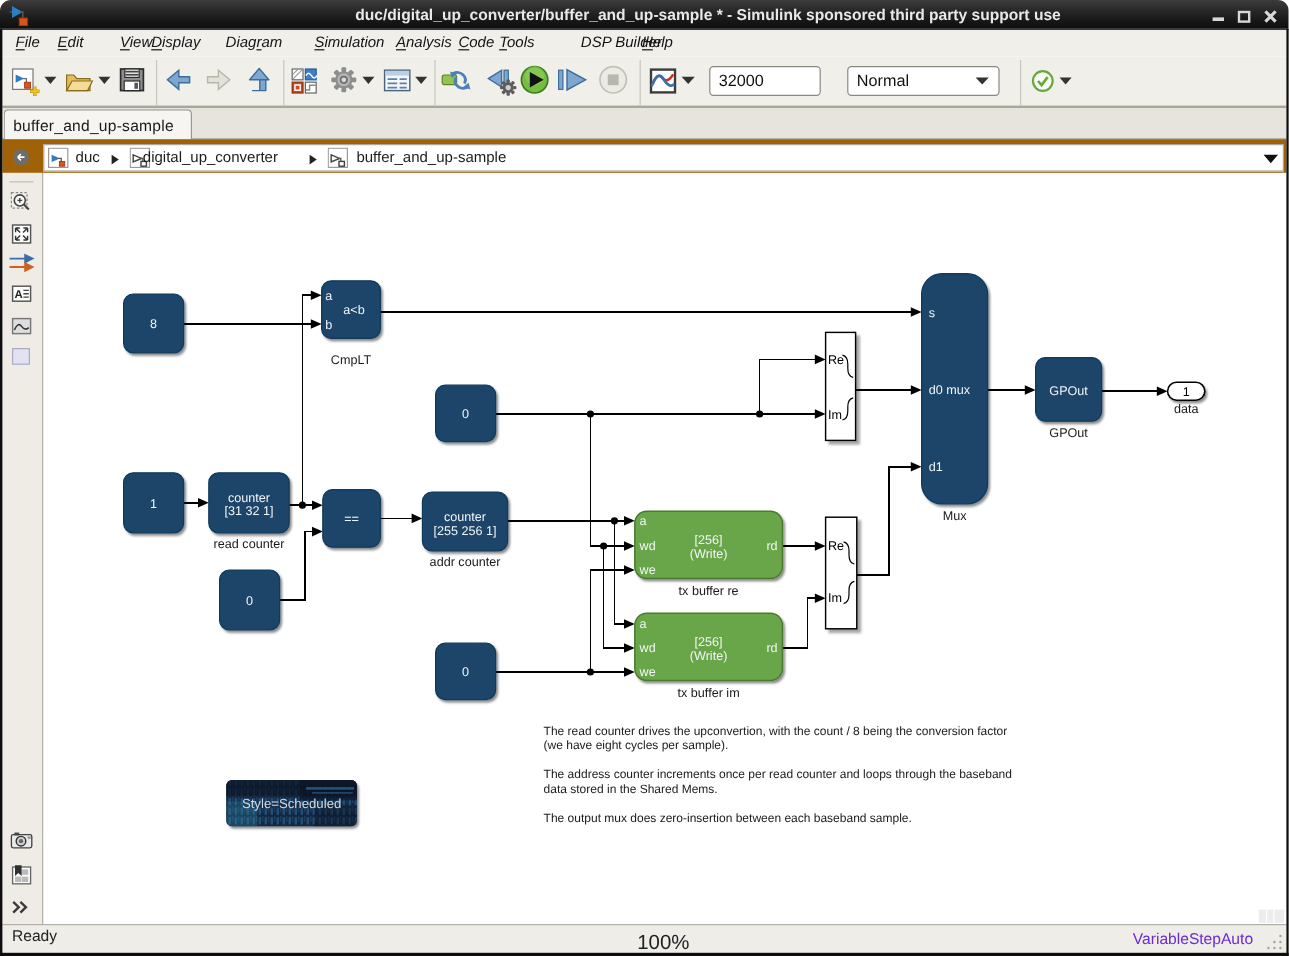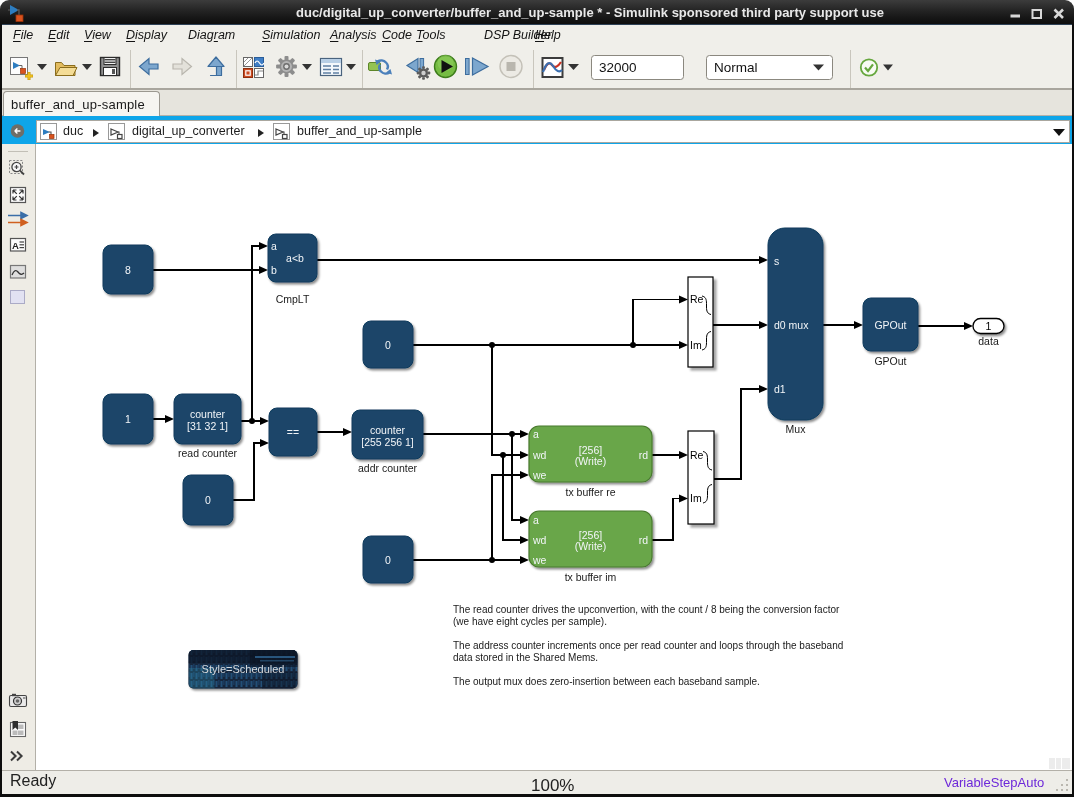--- a/index.html
+++ b/index.html
@@ -8,21 +8,21 @@
   
   #titlebar{left:0;top:0;width:1074px;height:24px;background:linear-gradient(#3c3c3c,#262626 40%,#161616 75%,#0e0e0e);border-radius:9px 9px 0 0;border-bottom:1px solid #2e4156;z-index:5;}
   #title-text{left:0;top:0;width:1180px;height:24px;line-height:25px;text-align:center;color:#e8e8e8;font-size:13px;font-weight:bold;z-index:6;}
   #winbtns{left:1006px;top:0;height:24px;z-index:7;}
   #menubar{left:2px;top:25px;width:1070px;height:22px;background:#f0efea;z-index:5;}
   .menu-item{position:absolute;top:28px;z-index:6;font-size:12.5px;color:#141414;font-style:italic;}
   .menu-item u{text-decoration:underline;text-underline-offset:2px;}
   #toolbar{left:2px;top:47px;width:1070px;height:41px;background:#f0efea;border-bottom:2px solid #a9a69e;z-index:5;}
   #tabbar{left:2px;top:90px;width:1070px;height:26px;background:#e6e4dd;border-bottom:1px solid #b4b1a9;box-sizing:border-box;z-index:5;}
   #tab1{position:absolute;left:1px;top:1px;width:157px;height:25px;background:#f6f5f1;border:1px solid #9b9890;border-bottom:none;border-radius:4px 4px 0 0;font-size:13px;color:#1a1a1a;line-height:25px;padding-left:7px;box-sizing:border-box;letter-spacing:0.2px;}
-  #crumbrow{left:2px;top:116px;width:1070px;height:28px;background:#0ea5e9;z-index:5;}
+  #crumbrow{left:2px;top:116px;width:1070px;height:28px;background:#a16207;z-index:5;}
   #crumbbar{position:absolute;left:34px;top:3.5px;width:1034px;height:23px;background:#fff;border:1px solid #aaa79f;box-sizing:border-box;}
   .crumb-txt{position:absolute;top:8px;font-size:12.5px;color:#1c1c1c;}
   .crumb-arr{position:absolute;top:12.5px;width:0;height:0;border-top:4.5px solid transparent;border-bottom:4.5px solid transparent;border-left:6px solid #222;}
   #sidebar{left:2px;top:144px;width:34px;height:626px;background:#eeece5;border-right:1px solid #b3b0a8;box-sizing:border-box;z-index:4;}
   #canvas-border{left:36px;top:144px;width:1036px;height:626px;background:#fff;z-index:1;}
   #statusbar{left:2px;top:770px;width:1070px;height:25px;background:#eeede8;border-top:1px solid #b3b0a8;box-sizing:border-box;z-index:5;}
   
   #brd-l{left:0;top:24px;width:2px;height:773px;background:#0d0d0d;z-index:9;}
   #brd-r{left:1072px;top:24px;width:2px;height:773px;background:#0d0d0d;z-index:9;}
   #brd-b{left:0;top:794px;width:1074px;height:3px;background:#0d0d0d;z-index:9;}
@@ -40,21 +40,21 @@
   </svg>
   <svg class="abs" id="winbtns" width="64" height="24" viewBox="0 0 64 24">
     <rect x="4.5" y="14.5" width="9.5" height="3" fill="#d8d8d8"></rect>
     <rect x="26.5" y="10" width="8.5" height="8" fill="none" stroke="#d8d8d8" stroke-width="2"></rect>
     <path d="M48.5,9.5 l8.5,8.5 M57,9.5 l-8.5,8.5" stroke="#d8d8d8" stroke-width="2.6"></path>
   </svg>
 
   <div class="abs" id="menubar"></div>
   <div class="menu-item" style="left:13px"><u>F</u>ile</div>
   <div class="menu-item" style="left:48px"><u>E</u>dit</div>
-  <div class="menu-item" style="left:84px"><u>V</u>iew</div>
+  <div class="menu-item" style="left:100px"><u>V</u>iew</div>
   <div class="menu-item" style="left:126px"><u>D</u>isplay</div>
   <div class="menu-item" style="left:188px">Diag<u>r</u>am</div>
   <div class="menu-item" style="left:262px"><u>S</u>imulation</div>
   <div class="menu-item" style="left:330px"><u>A</u>nalysis</div>
   <div class="menu-item" style="left:382px"><u>C</u>ode</div>
   <div class="menu-item" style="left:416px"><u>T</u>ools</div>
   <div class="menu-item" style="left:484px">DSP Builder</div>
   <div class="menu-item" style="left:535px"><u>H</u>elp</div>
 
   <div class="abs" id="toolbar"></div>
@@ -227,21 +227,21 @@
       <rect x="9.5" y="11.5" width="4.5" height="4" fill="#d9531e" stroke="#9c3208" stroke-width="0.7"></rect>
     </svg>
     <div class="crumb-txt" style="left:61px">duc</div>
     <div class="crumb-arr" style="left:91px"></div>
     <svg class="abs" style="left:106px;top:7px" width="18" height="18" viewBox="0 0 18 18">
       <rect x="0.5" y="0.5" width="16" height="16" fill="#fff" stroke="#999"></rect>
       <path d="M3,6 L10,9 L3,12 Z" fill="none" stroke="#444" stroke-width="1.2"></path>
       <path d="M8.5,9 h2.5 v3" stroke="#555" stroke-width="1.1" fill="none"></path>
       <rect x="9.5" y="11.5" width="4.5" height="4" fill="#fff" stroke="#444" stroke-width="1.2"></rect>
     </svg>
-    <div class="crumb-txt" style="left:130px">digital_up_converter</div>
+    <div class="crumb-txt" style="left:117px">digital_up_converter</div>
     <div class="crumb-arr" style="left:256px"></div>
     <svg class="abs" style="left:271px;top:7px" width="18" height="18" viewBox="0 0 18 18">
       <rect x="0.5" y="0.5" width="16" height="16" fill="#fff" stroke="#999"></rect>
       <path d="M3,6 L10,9 L3,12 Z" fill="none" stroke="#444" stroke-width="1.2"></path>
       <path d="M8.5,9 h2.5 v3" stroke="#555" stroke-width="1.1" fill="none"></path>
       <rect x="9.5" y="11.5" width="4.5" height="4" fill="#fff" stroke="#444" stroke-width="1.2"></rect>
     </svg>
     <div class="crumb-txt" style="left:295px">buffer_and_up-sample</div>
     <div class="abs" style="left:1051px;top:13px;width:0;height:0;border-left:6px solid transparent;border-right:6px solid transparent;border-top:7px solid #111"></div>
   </div>
@@ -513,21 +513,21 @@
       <rect x="250" y="650" width="48" height="17" fill="#0a1322" opacity="0.6"></rect>
       <rect x="188.5" y="668" width="26" height="21" fill="#2e8ca8" opacity="0.3"></rect>
       <rect x="262" y="672" width="36" height="17" fill="#0a1322" opacity="0.45"></rect>
       <rect x="255" y="656" width="40" height="2" fill="#3c7fb5" opacity="0.6"></rect>
       <rect x="260" y="660" width="34" height="1.5" fill="#35729f" opacity="0.5"></rect>
     </g>
     <text x="243" y="673" text-anchor="middle" font-family="Liberation Sans" font-size="11" fill="#d6dade">Style=Scheduled</text>
   </svg>
 
   <div class="abs" id="statusbar">
-    <div class="abs" style="left:8px;top:1px;font-size:16px;color:#222">Ready</div>
+    <div class="abs" style="left:8px;top:1px;font-size:13px;color:#222">Ready</div>
     <div class="abs" style="left:529px;top:5px;font-size:17px;color:#222">100%</div>
     <div class="abs" style="left:942px;top:4px;font-size:13px;color:#6d28d9">VariableStepAuto</div>
     <svg class="abs" style="left:1052px;top:6px" width="16" height="16" viewBox="0 0 16 16">
       <g fill="#a8a59d">
         <circle cx="13" cy="3" r="1"></circle>
         <circle cx="13" cy="8" r="1"></circle>
         <circle cx="13" cy="13" r="1"></circle>
         <circle cx="8" cy="8" r="1"></circle>
         <circle cx="8" cy="13" r="1"></circle>
         <circle cx="3" cy="13" r="1"></circle>

